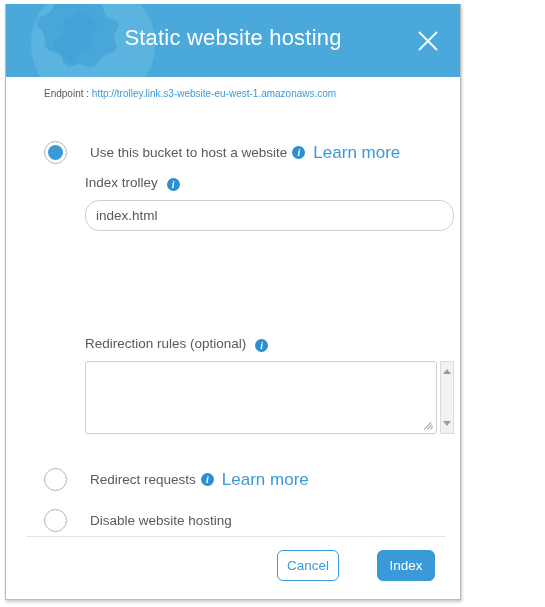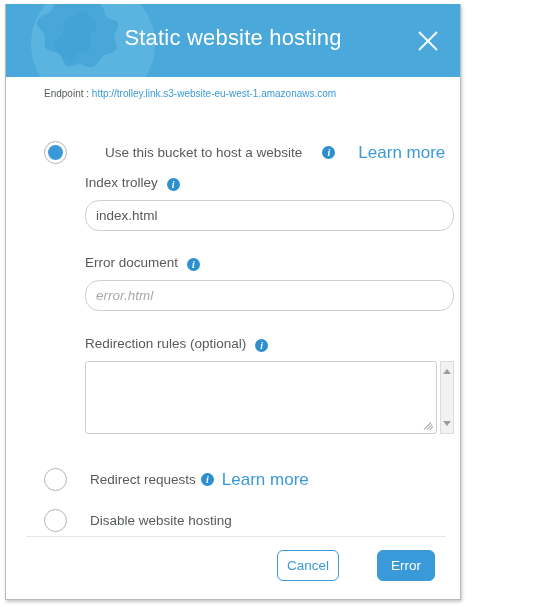--- a/index.html
+++ b/index.html
@@ -319,42 +319,35 @@
     </div>
   </div>
 
   <div class="modal-body">
 
     <div class="endpoint-row">
       <span class="endpoint-label">Endpoint :</span>
       <a class="endpoint-link">http://trolley.link.s3-website-eu-west-1.amazonaws.com</a>
     </div>
 
-    <div class="radio-row" style="top:64px;gap:15px;">
+    <div class="radio-row" style="top:64px;">
       <span class="radio checked"></span>
       <span class="radio-label">Use this bucket to host a website</span>
       <span class="info-icon">i</span>
       <a class="learn-more">Learn more</a>
     </div>
 
     <div class="field-group" style="top:98px;">
       <div class="field-label">
         <span>Index trolley</span>
         <span class="info-icon">i</span>
       </div>
       <input class="text-input" type="text" value="index.html" style="">
     </div>
 
-    <div class="field-group" style="top:178px;">
-      <div class="field-label">
-        <span>Error document</span>
-        <span class="info-icon">i</span>
-      </div>
-      <input class="text-input" type="text" placeholder="error.html" style="">
-    </div>
 
     <div class="field-group" style="top:259px;">
       <div class="field-label">
         <span>Redirection rules (optional)</span>
         <span class="info-icon">i</span>
       </div>
       <div class="textarea-wrap">
         <textarea class="rules-textarea" style=""></textarea>
         <div class="resize-grip">
           <i style="left:1px; top:10px; width:10px;"></i>
@@ -377,16 +370,16 @@
 
     <div class="radio-row" style="top:432px;">
       <span class="radio"></span>
       <span class="radio-label">Disable website hosting</span>
     </div>
   </div>
 
   <div class="divider"></div>
   <div class="modal-footer">
     <button class="btn btn-cancel">Cancel</button>
-    <button class="btn btn-save">Error</button>
+    <button class="btn btn-save">Index</button>
   </div>
 
 </div>
 
 </body></html>

